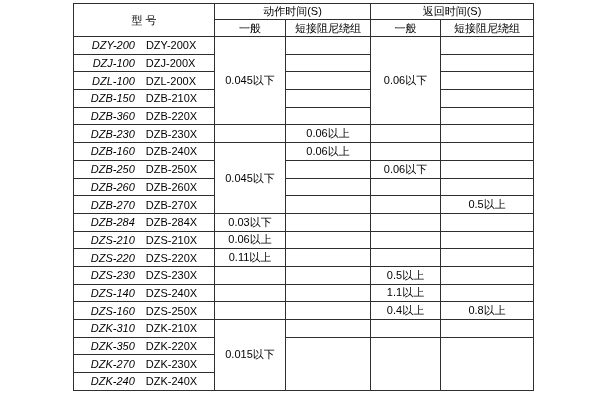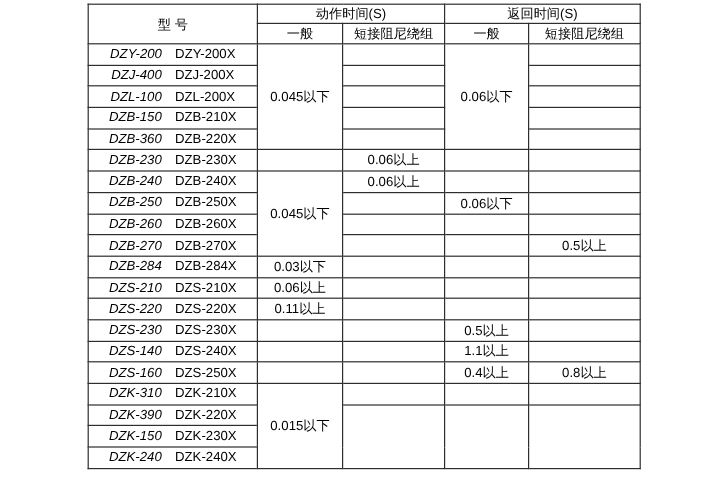--- a/index.html
+++ b/index.html
@@ -58,21 +58,21 @@
   </thead>
   <tbody id="table-body">
       <tr>
         <td class="model-cell"><span>DZY-200</span><span>DZY-200X</span></td>
         <td rowspan="5">0.045以下</td>
         <td></td>
         <td rowspan="5">0.06以下</td>
         <td></td>
       </tr>
       <tr>
-        <td class="model-cell"><span>DZJ-400</span><span>DZJ-200X</span></td>
+        <td class="model-cell"><span>DZJ-100</span><span>DZJ-200X</span></td>
         <td></td>
         <td></td>
       </tr>
       <tr>
         <td class="model-cell"><span>DZL-100</span><span>DZL-200X</span></td>
         <td></td>
         <td></td>
       </tr>
       <tr>
         <td class="model-cell"><span>DZB-150</span><span>DZB-210X</span></td>
@@ -85,21 +85,21 @@
         <td></td>
       </tr>
       <tr>
         <td class="model-cell"><span>DZB-230</span><span>DZB-230X</span></td>
         <td></td>
         <td>0.06以上</td>
         <td></td>
         <td></td>
       </tr>
       <tr>
-        <td class="model-cell"><span>DZB-240</span><span>DZB-240X</span></td>
+        <td class="model-cell"><span>DZB-160</span><span>DZB-240X</span></td>
         <td rowspan="4">0.045以下</td>
         <td>0.06以上</td>
         <td></td>
         <td></td>
       </tr>
       <tr>
         <td class="model-cell"><span>DZB-250</span><span>DZB-250X</span></td>
         <td></td>
         <td>0.06以下</td>
         <td></td>
@@ -159,25 +159,25 @@
         <td>0.8以上</td>
       </tr>
       <tr>
         <td class="model-cell"><span>DZK-310</span><span>DZK-210X</span></td>
         <td rowspan="4">0.015以下</td>
         <td></td>
         <td></td>
         <td></td>
       </tr>
       <tr>
-        <td class="model-cell"><span>DZK-390</span><span>DZK-220X</span></td>
+        <td class="model-cell"><span>DZK-350</span><span>DZK-220X</span></td>
         <td rowspan="3"></td>
         <td rowspan="3"></td>
         <td rowspan="3"></td>
       </tr>
       <tr>
-        <td class="model-cell"><span>DZK-150</span><span>DZK-230X</span></td>
+        <td class="model-cell"><span>DZK-270</span><span>DZK-230X</span></td>
       </tr>
       <tr>
         <td class="model-cell"><span>DZK-240</span><span>DZK-240X</span></td>
       </tr>
     </tbody>
 </table>
 
 </body></html>

